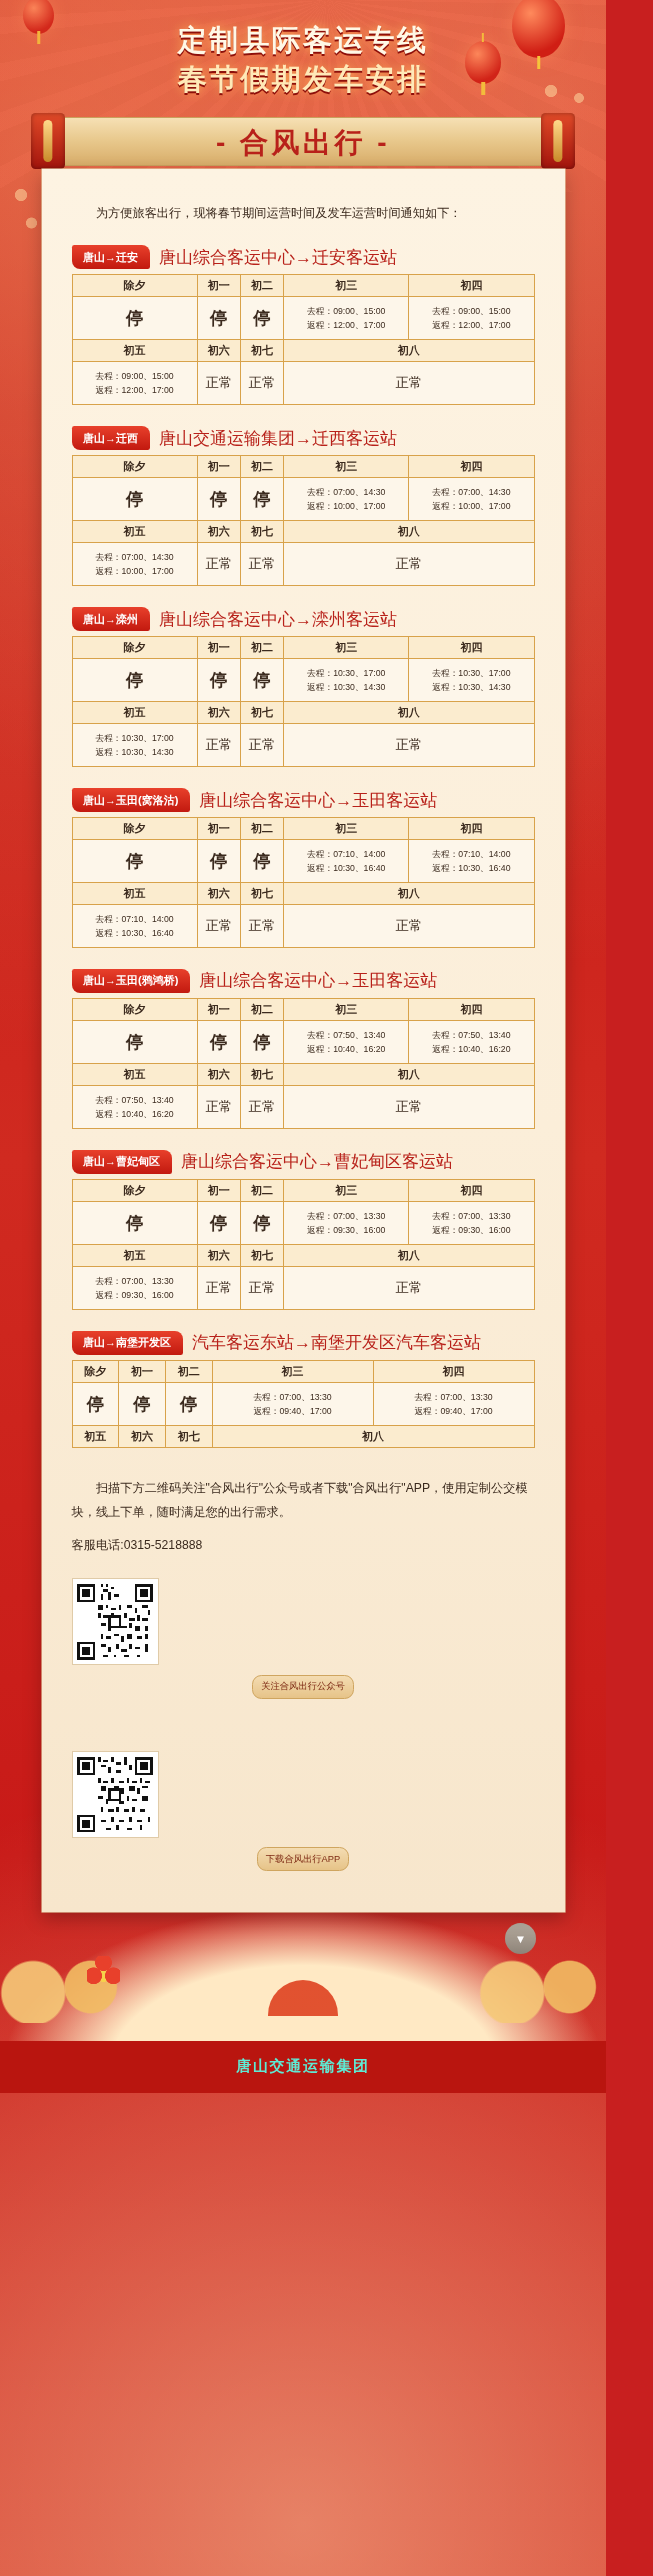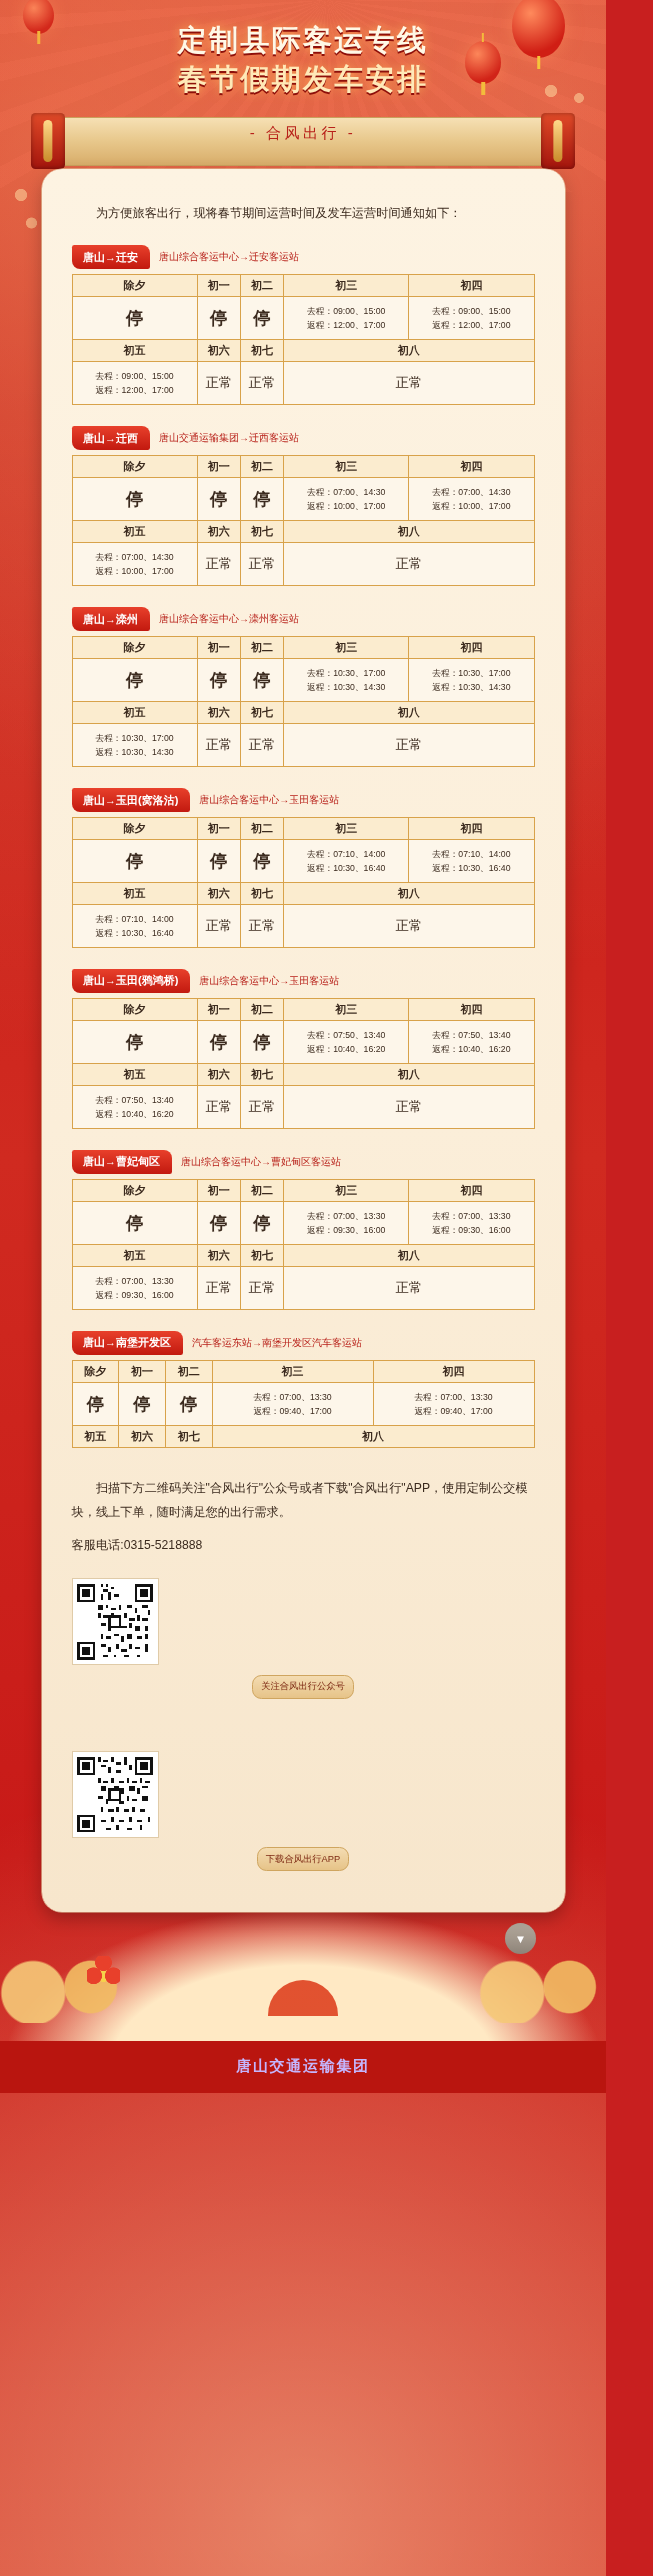--- a/index.html
+++ b/index.html
@@ -85,48 +85,47 @@
   }
   .scroll-cap.left{ left:-10.5px; }
   .scroll-cap.right{ right:-10.5px; }
   .scroll-cap::after{
     content:""; position:absolute; left:50%; top:7px; transform:translateX(-50%);
     width:9.3px; height:42px; border-radius:4.6px;
     background:linear-gradient(180deg,#ffd98a,#c98b2a);
   }
   .scroll-title{
     position:absolute; left:0; right:0; top:10.5px; text-align:center;
-    font-size:15px; font-weight:normal; letter-spacing:3.5px; color:#b8211a;
+    font-size:28px; font-weight:bold; letter-spacing:3.5px; color:#b8211a;
   }
 
   
   .card{
     position:relative; z-index:4;
     width:523px; margin:0 auto; padding:33px 30px 41px;
     background:linear-gradient(180deg,#fdf3e2 0%,#fbeed9 55%,#f7e6cc 100%);
     box-shadow:0 0 0 0.6px #e4cba4, 0 7px 17.4px rgba(0,0,0,.25);
-    border-radius:20px;
   }
   .intro{
     font-size:12.2px; color:#3b2a1e; line-height:1.9; text-indent:2em;
     margin:0 0 20px;
   }
   
   .route{ margin-bottom:21px; }
   .route-head{
     display:flex; align-items:center; gap:9.3px; margin-bottom:5.8px;
   }
   .route-tag{
     background:linear-gradient(180deg,#e8402b,#c2190f);
     color:#fff; font-size:11px; font-weight:bold;
     padding:4.1px 11.6px; border-radius:2.3px 8.1px 2.3px 8.1px;
     white-space:nowrap;
   }
   .route-desc{
-    color:#b8211a; font-size:10px; white-space:nowrap;
+    color:#b8211a; font-size:17px; white-space:nowrap;
   }
   table.sched{
     width:100%; border-collapse:collapse;
     background:#fdf6ea;
     border:1.2px solid #d8a24a;
     padding-left:10px;
   }
   table.sched td{
     border:0.6px solid #d8a24a;
     text-align:center; vertical-align:middle;
@@ -209,21 +208,21 @@
     background:linear-gradient(180deg,#b8ada0,#8d8378);
     display:flex; align-items:center; justify-content:center;
     color:#fff; font-size:11.6px;
   }
   .bottom-bar{
     position:relative; z-index:5;
     height:52px; background:#b9150f;
     display:flex; align-items:center; justify-content:center;
   }
   .bottom-bar span{
-    color:#c4b5fd; font-size:15px; font-weight:bold; letter-spacing:1.7px;
+    color:#5eead4; font-size:15px; font-weight:bold; letter-spacing:1.7px;
   }
 </style>
 </head>
 <body>
 
 <div class="page">
   <div class="burst"></div>
   <div class="lantern l1"></div>
   <div class="lantern l2"></div>
   <div class="lantern l3"></div>

